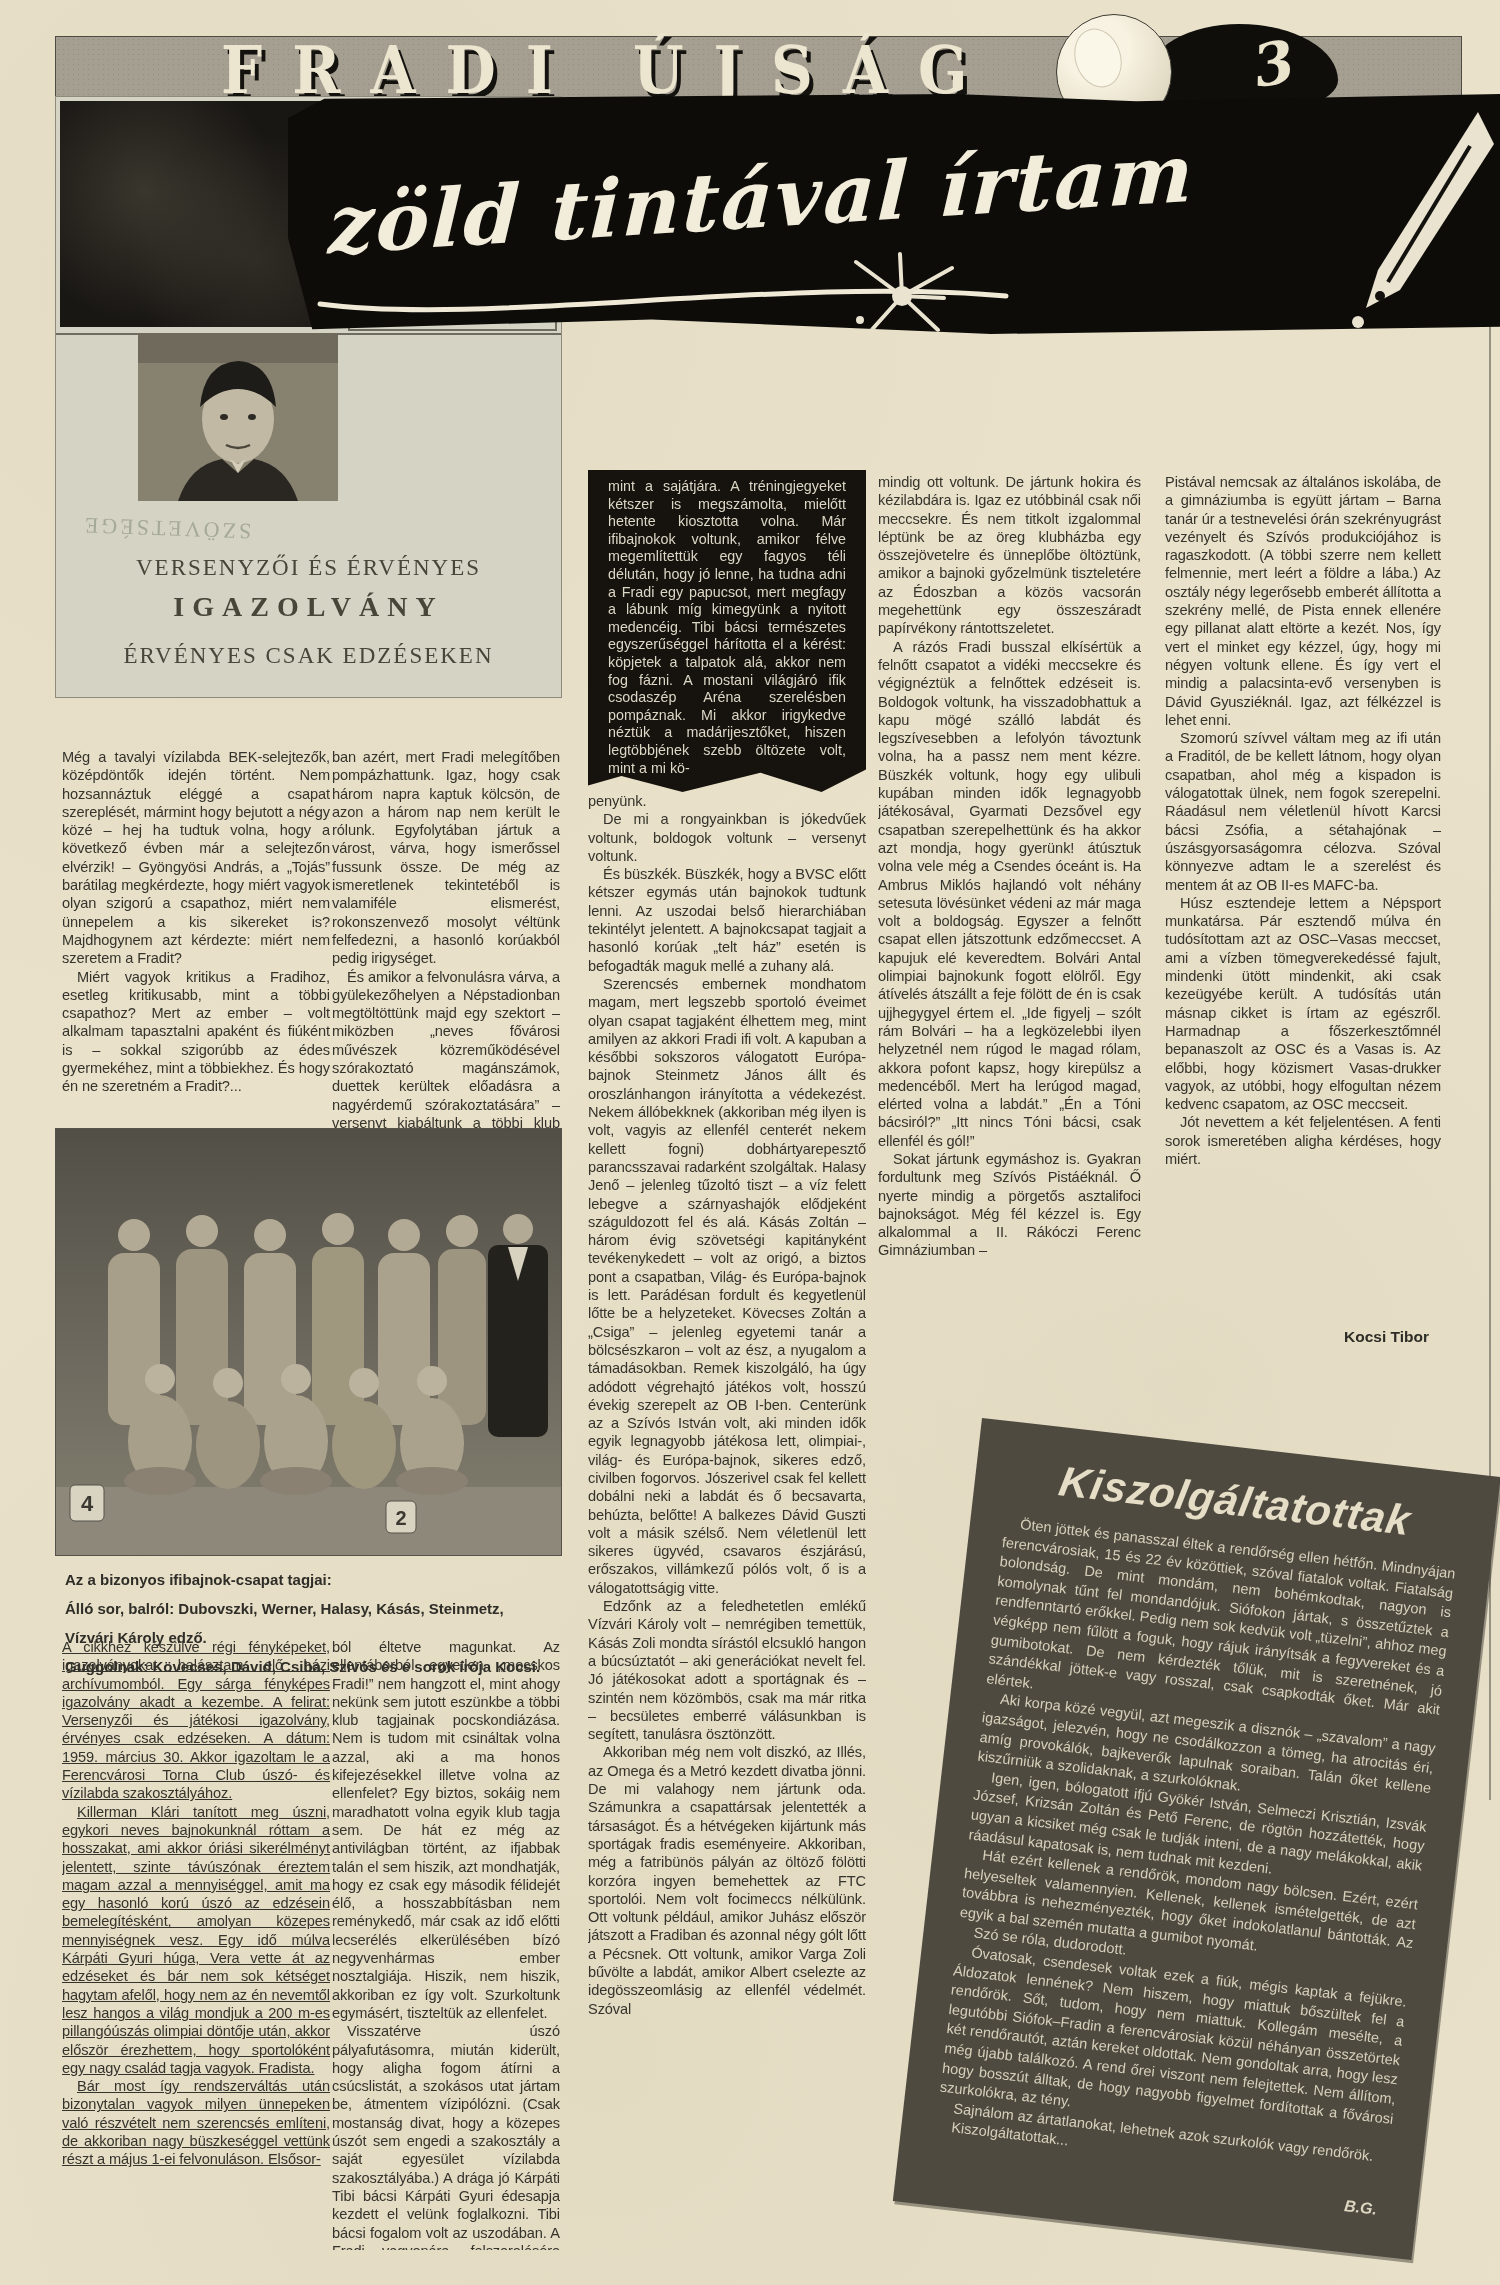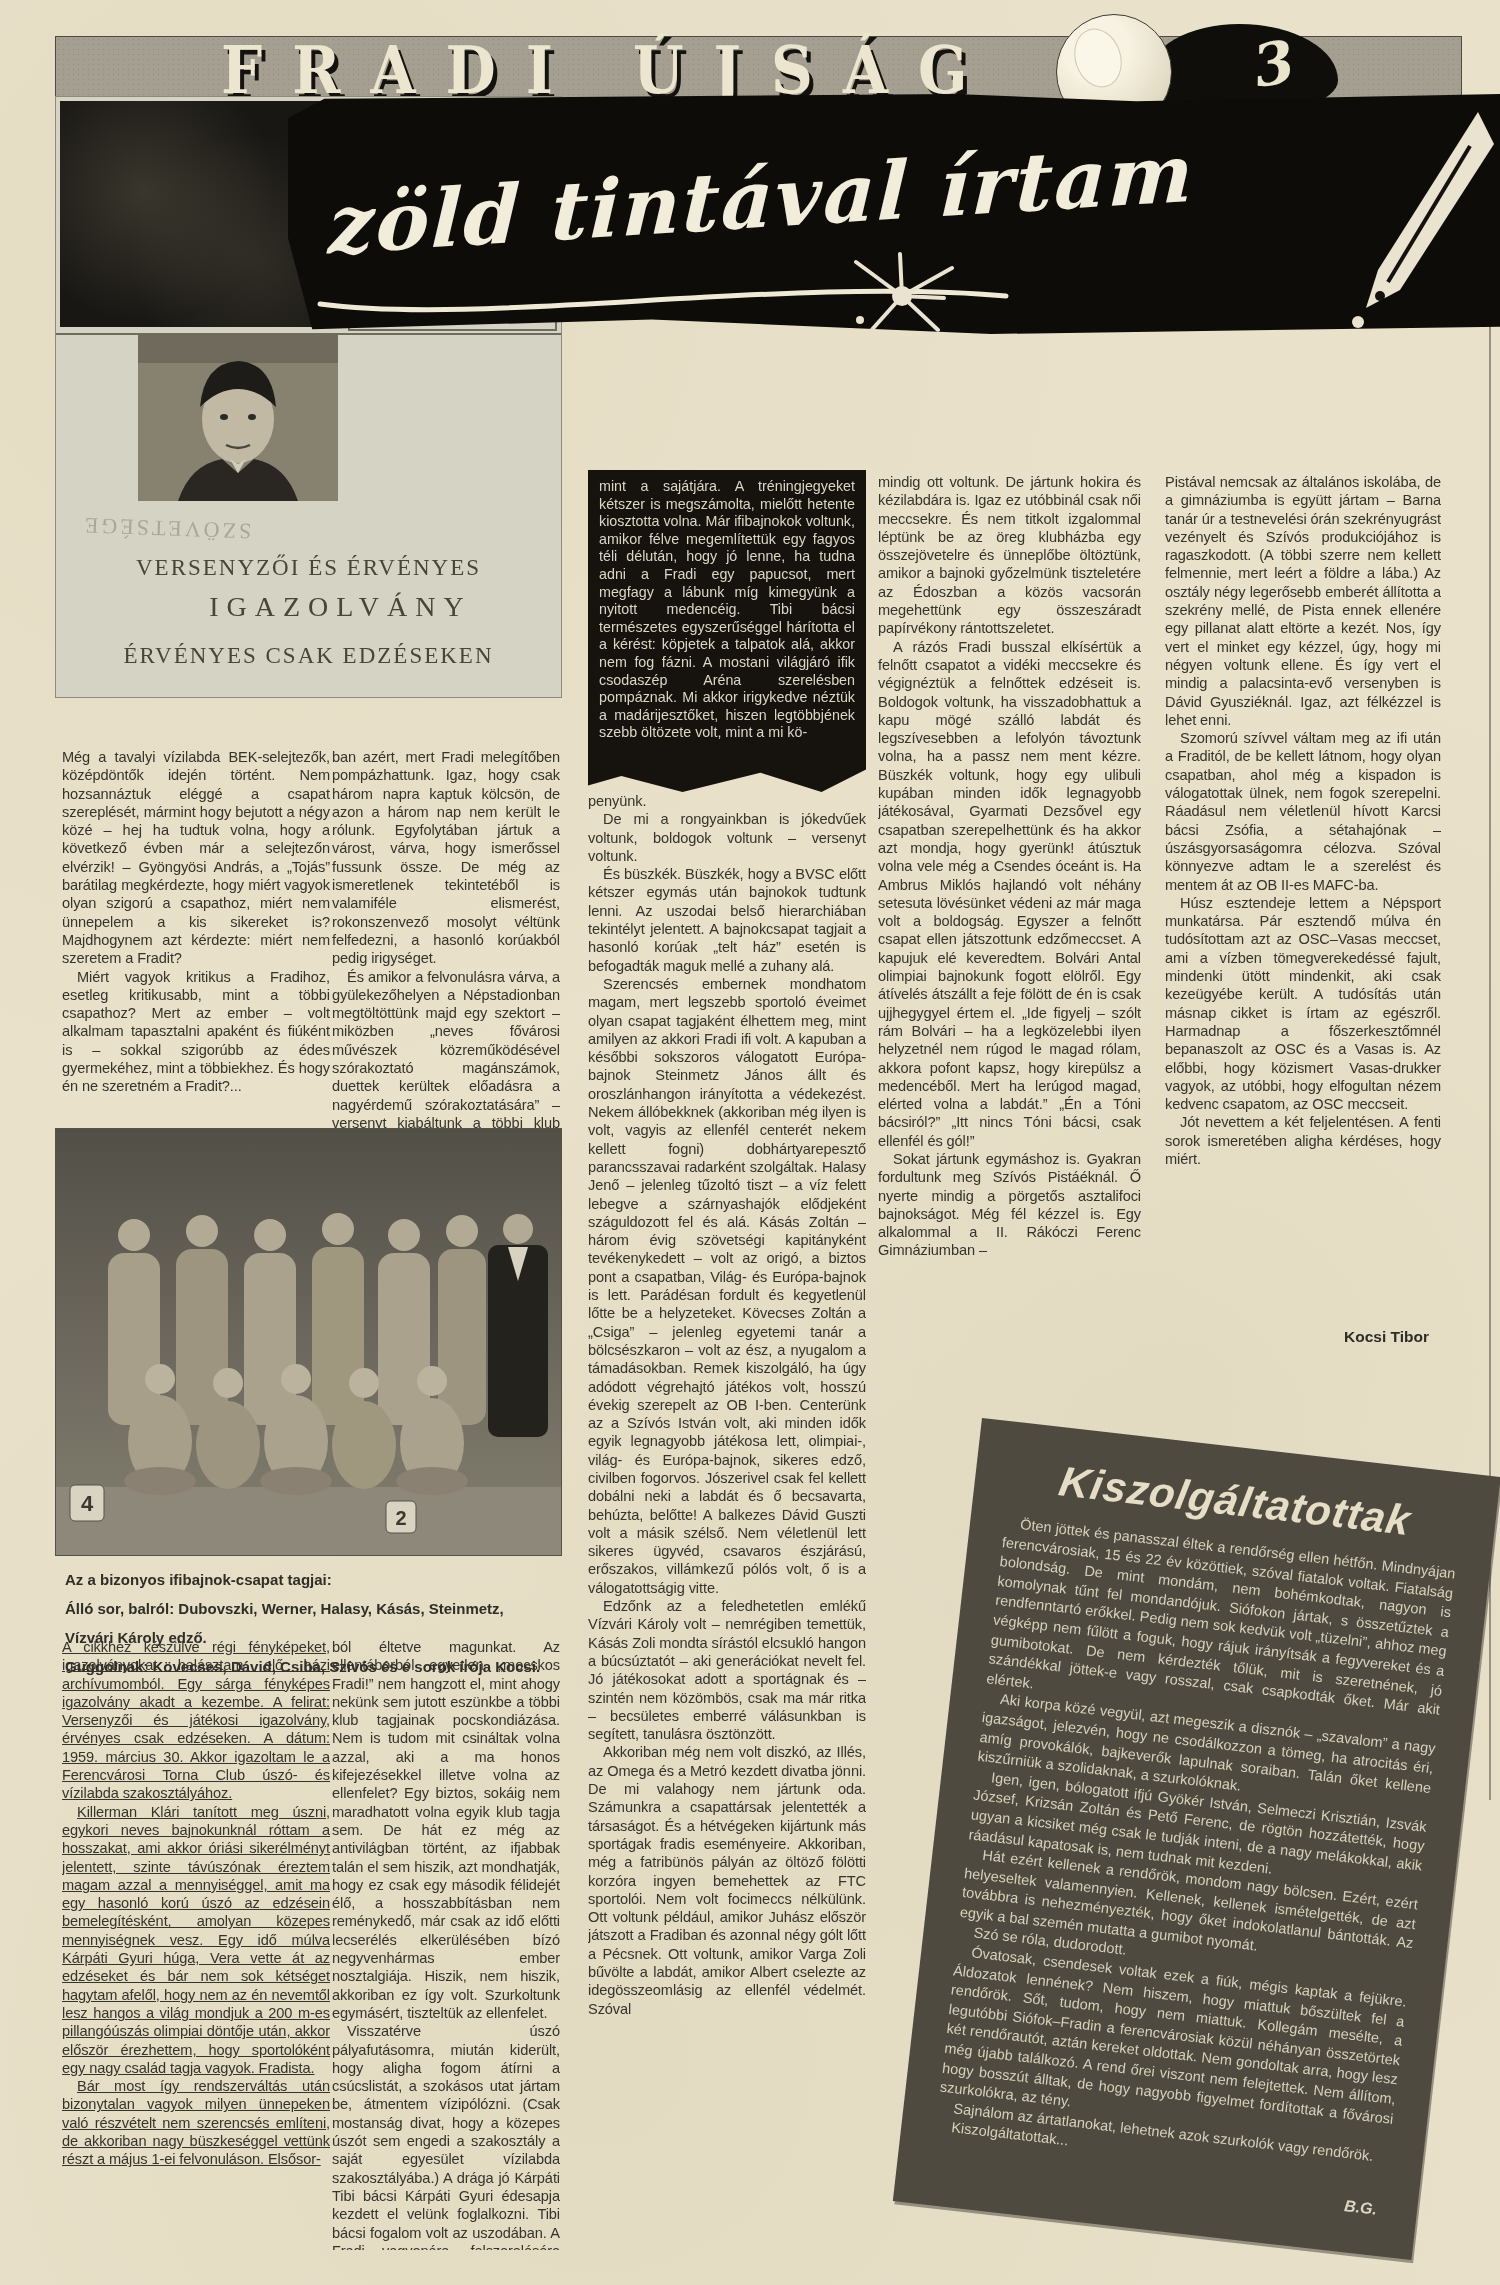--- a/index.html
+++ b/index.html
@@ -34,40 +34,40 @@
   #card-photo{position:absolute;left:4px;top:4px;width:280px;height:226px;background:#191714;
             background-image:radial-gradient(circle at 30% 40%, rgba(90,85,70,.5), transparent 55%),
                              radial-gradient(circle at 70% 70%, rgba(70,66,55,.5), transparent 50%);}
   #card-frame{position:absolute;left:292px;top:4px;width:205px;height:226px;border:2px solid #6f6b5e;}
   #card-rule{position:absolute;left:0;top:236px;width:100%;height:2px;background:#6f6b5e;}
   #portrait{position:absolute;left:82px;top:236px;width:200px;height:168px;}
   #card-watermark{position:absolute;left:26px;top:418px;font-family:"Liberation Serif",serif;
             font-size:22px;color:#9aa08c;letter-spacing:3px;transform:rotate(182deg);opacity:.8;}
   .cert{position:absolute;left:0;width:100%;text-align:center;font-family:"Liberation Serif",serif;color:#474639;}
   #cert1{top:458px;font-size:23px;letter-spacing:2px;}
-  #cert2{top:494px;font-size:28px;font-weight:normal;letter-spacing:8px;margin-left:32px;}
+  #cert2{top:494px;font-size:28px;font-weight:bold;letter-spacing:8px;}
   #cert3{top:546px;font-size:23px;letter-spacing:2px;}
 
   
   #ink-banner{left:288px;top:94px;width:1212px;height:240px;background:#0d0c09;z-index:4;
             clip-path:polygon(0 10%,3% 2%,55% 0,70% 3%,100% 0,100% 97%,58% 100%,30% 94%,2% 98%,0 60%);}
   #script-headline{position:absolute;left:40px;top:58px;font-family:"DejaVu Serif",serif;font-style:italic;
             font-weight:bold;font-size:80px;color:#f2edda;transform:rotate(-3.5deg) skewX(-6deg);
             letter-spacing:2px;white-space:nowrap;}
   #flourish{position:absolute;left:18px;top:176px;}
   #pen{position:absolute;left:1040px;top:6px;}
   #splat{position:absolute;left:552px;top:152px;}
 
   
   .col{position:absolute;text-align:justify;font-size:14.6px;line-height:18.3px;color:#34332c;
        overflow:hidden;hyphens:auto;-webkit-hyphens:auto;letter-spacing:-.1px;}
   .col p{margin:0;text-indent:15px;}
   .col p:first-child{text-indent:0;}
   #quote-block{left:588px;top:470px;width:278px;height:322px;background:#16130f;color:#ddd7c6;
-       padding:8px 11px;box-sizing:border-box;font-size:14.3px;line-height:17.6px;text-align:justify;
+       padding:8px 20px;box-sizing:border-box;font-size:14.3px;line-height:17.6px;text-align:justify;
        clip-path:polygon(0 0,100% 0,100% 93%,84% 100%,62% 94%,34% 100%,12% 95%,0 98%);}
   #col1{left:62px;top:748px;width:268px;height:382px;}
   #col2{left:332px;top:748px;width:228px;height:390px;}
   #col3{left:588px;top:792px;width:278px;height:1456px;}
   #col4{left:878px;top:473px;width:263px;height:928px;}
   #col5{left:1165px;top:473px;width:276px;height:844px;}
   #byline{left:1165px;top:1328px;width:264px;text-align:right;font-weight:bold;font-size:15.5px;color:#2d2c26;}
   #col1b{left:62px;top:1638px;width:268px;height:612px;text-decoration:underline;}
   #col2b{left:332px;top:1638px;width:228px;height:612px;}
 

